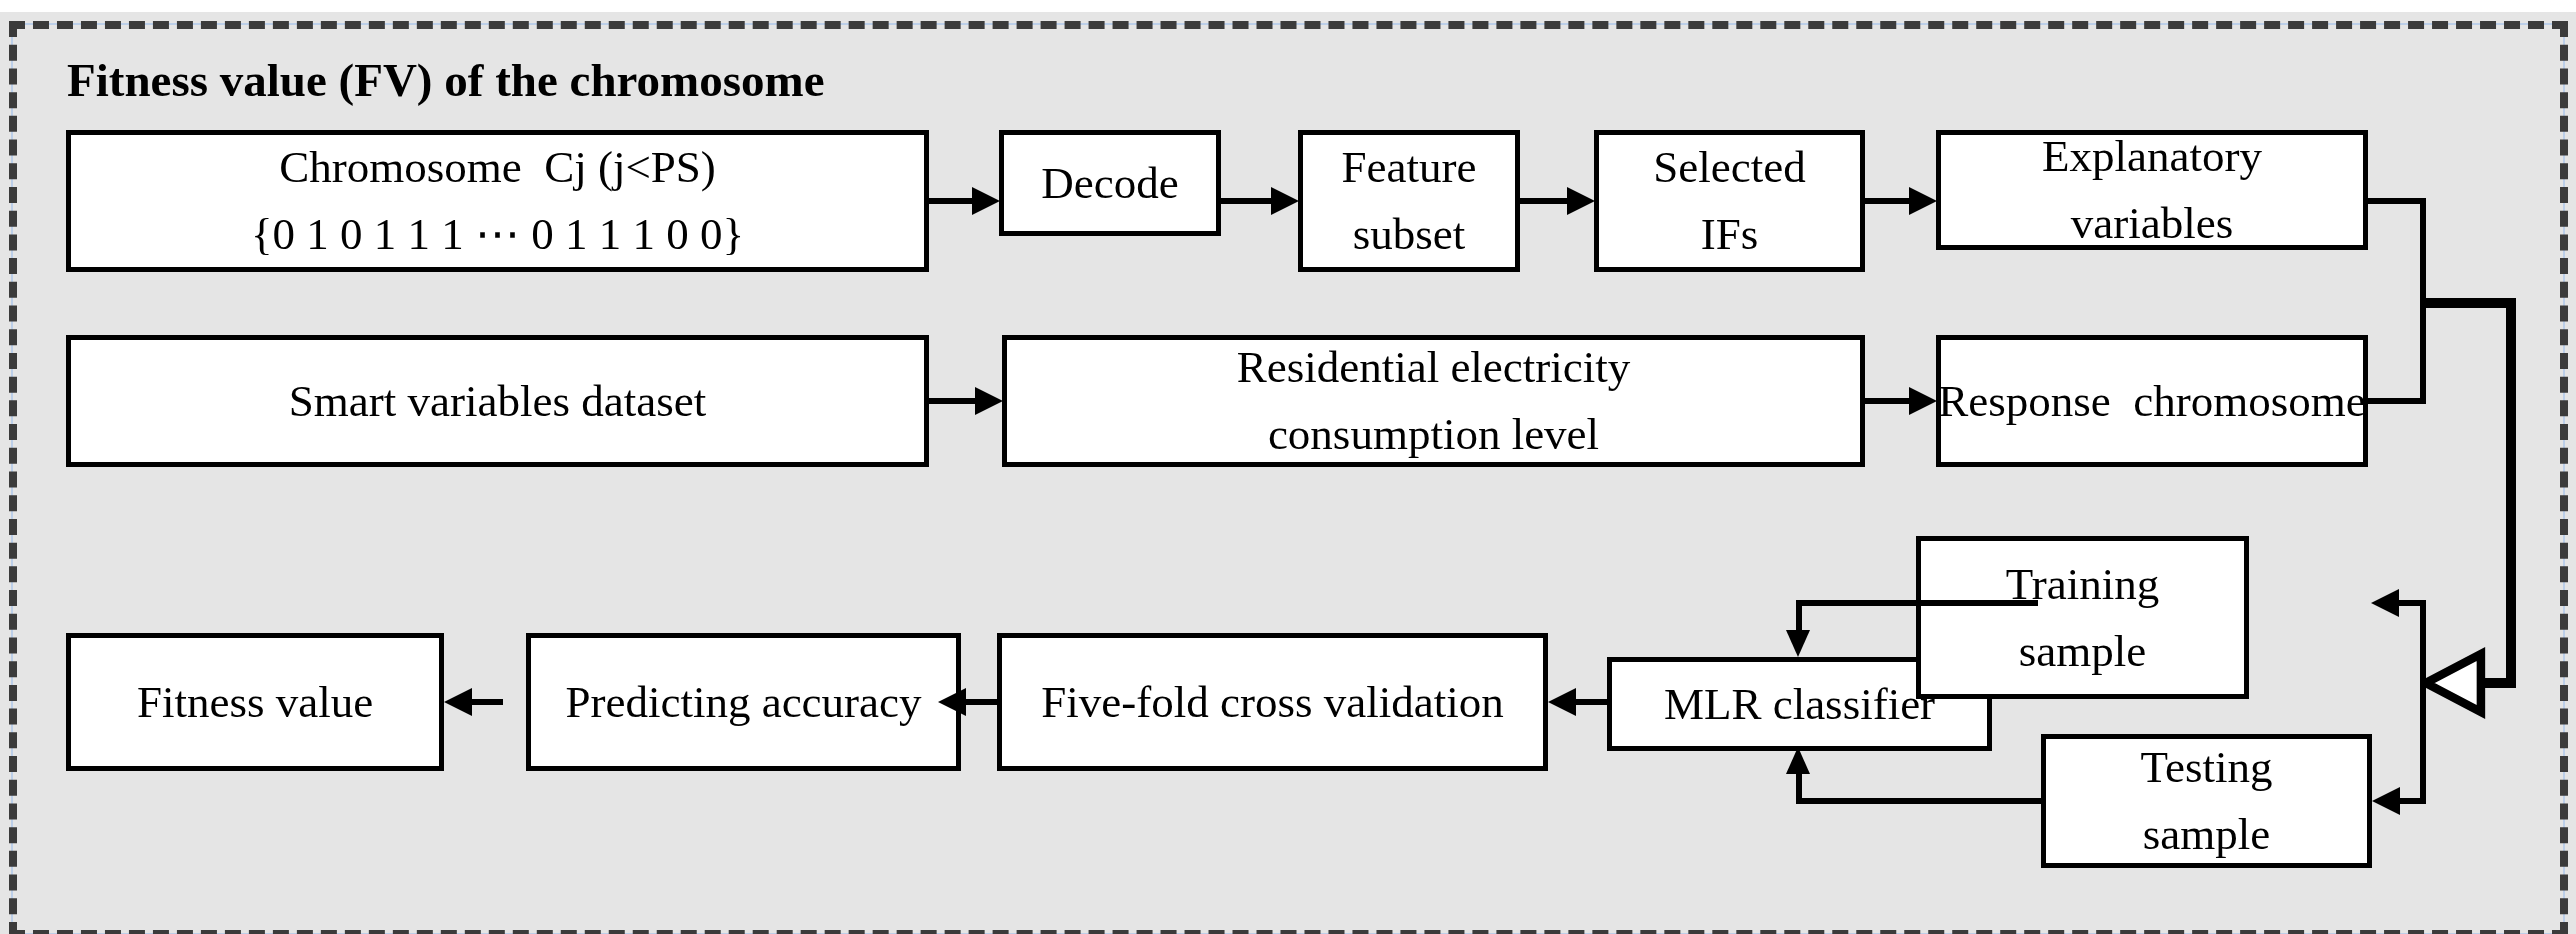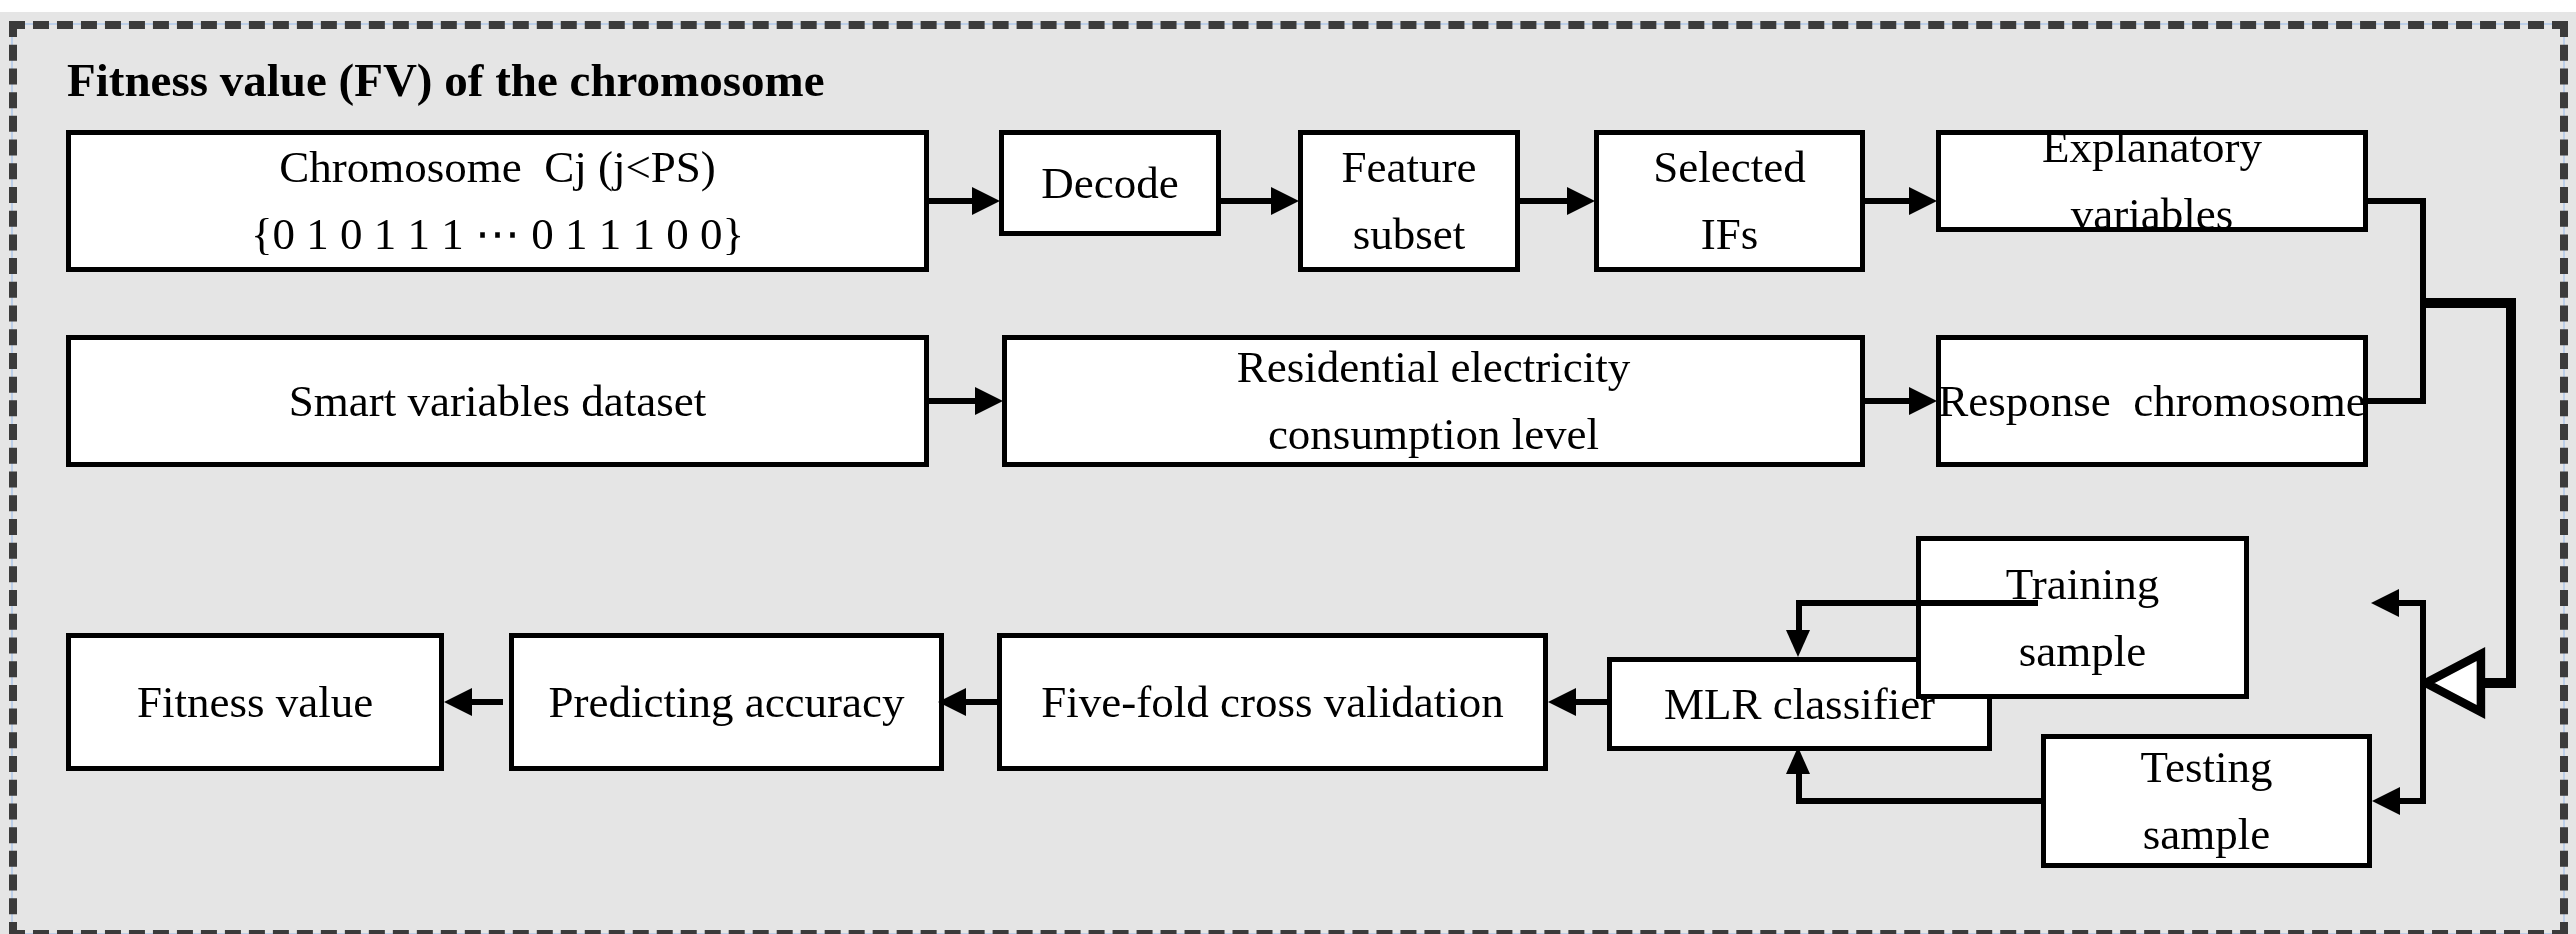--- a/index.html
+++ b/index.html
@@ -68,40 +68,40 @@
     <span>Decode</span>
   </div>
   <div class="box" style="left:1298px;top:118px;width:222px;height:142px">
     <span>Feature</span>
     <span>subset</span>
   </div>
   <div class="box" style="left:1594px;top:118px;width:271px;height:142px">
     <span>Selected</span>
     <span>IFs</span>
   </div>
-  <div class="box" style="left:1936px;top:118px;width:432px;height:102px">
+  <div class="box" style="left:1936px;top:118px;width:432px;height:120px">
     <span>Explanatory</span>
     <span>variables</span>
   </div>
 
   <div class="box" style="left:66px;top:323px;width:863px;height:132px">
     <span>Smart variables dataset</span>
   </div>
   <div class="box" style="left:1002px;top:323px;width:863px;height:132px">
     <span>Residential electricity</span>
     <span>consumption level</span>
   </div>
   <div class="box" style="left:1936px;top:323px;width:432px;height:132px">
     <span>Response  chromosome</span>
   </div>
 
   <div class="box" style="left:66px;top:621px;width:378px;height:138px">
     <span>Fitness value</span>
   </div>
-  <div class="box" style="left:509px;top:621px;width:435px;height:138px">
+  <div class="box" style="left:526px;top:621px;width:435px;height:138px">
     <span>Predicting accuracy</span>
   </div>
   <div class="box" style="left:997px;top:621px;width:551px;height:138px">
     <span>Five-fold cross validation</span>
   </div>
   <div class="box" style="left:1607px;top:645px;width:385px;height:94px">
     <span>MLR classifier</span>
   </div>
 
   <div class="box" style="left:1916px;top:524px;width:333px;height:163px">

